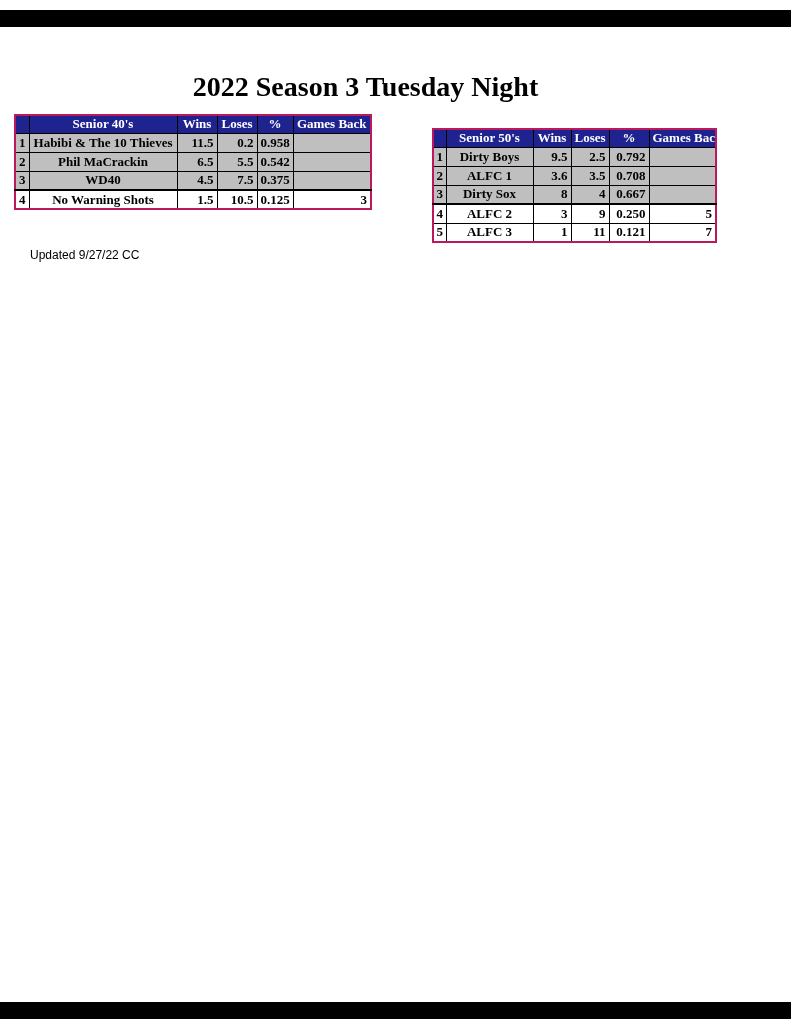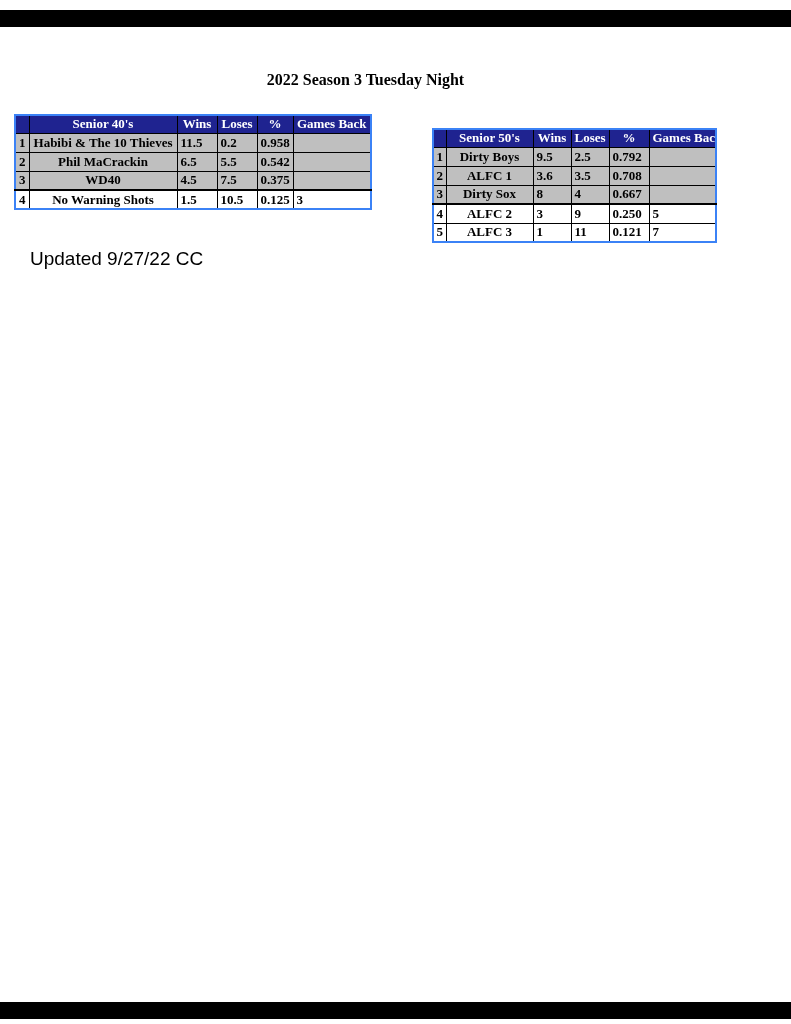--- a/index.html
+++ b/index.html
@@ -21,33 +21,33 @@
   }
   .edge-bar.top { top: 10px; }
   .edge-bar.bottom { top: 1002px; }
 
   .title {
     position: absolute;
     top: 71px;
     left: 0;
     width: 731px;
     text-align: center;
-    font-size: 16px;
+    font-size: 28px;
     font-weight: bold;
     font-family: "Liberation Serif", serif;
   }
 
   table.standings {
     position: absolute;
     border-collapse: collapse;
     table-layout: fixed;
     font-family: "Liberation Serif", serif;
     font-size: 13px;
     font-weight: bold;
-    border: 2px solid #3b82f6;
+    border: 2px solid #be185d;
   }
   table.t40 { left: 14px; top: 114px; width: 356px; }
   table.t50 { left: 432px; top: 128px; width: 283px; }
 
   th, td {
     border: 1px solid #000;
     height: 19px;
     padding: 0 3px;
     overflow: hidden;
     white-space: nowrap;
@@ -56,28 +56,28 @@
     background: var(--header-bg, #1f2390);
     color: #ffffff;
     text-align: center;
     font-weight: bold;
     height: 18px;
   }
   tr.shaded td { background: var(--shaded-bg, #bfbfbf); }
   tr.open-first td { border-top: 2px solid #000; }
   td.rank { text-align: center; padding: 0 2px; }
   td.team { text-align: center; }
-  td.num  { text-align: left; }
+  td.num  { text-align: right; }
 
   .updated {
     position: absolute;
     left: 30px;
     top: 248px;
     font-family: "Liberation Sans", sans-serif;
-    font-size: 19px;
+    font-size: 12px;
     font-weight: normal;
     color: #000;
   }
 </style>
 </head>
 <body>
 
 <div class="edge-bar top"></div>
 
 <h1 class="title">2022 Season 3 Tuesday Night</h1>

